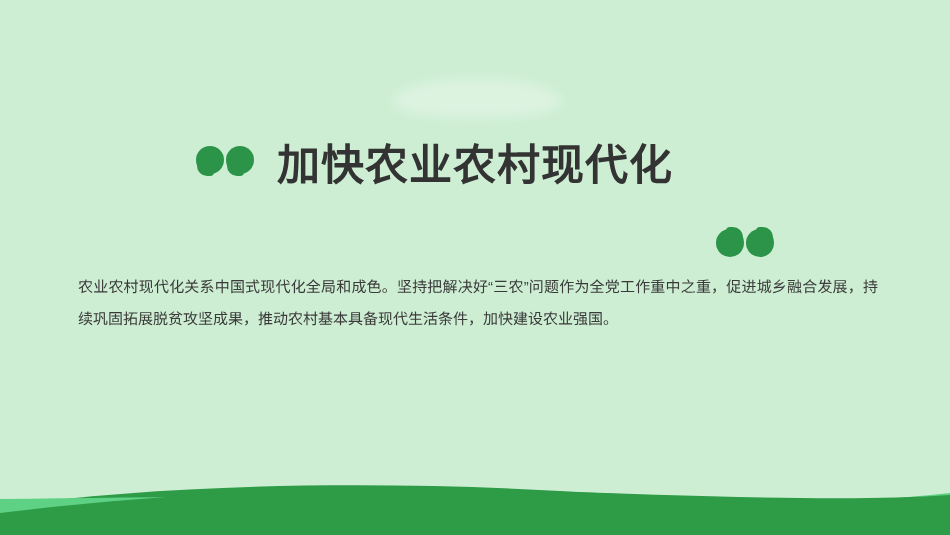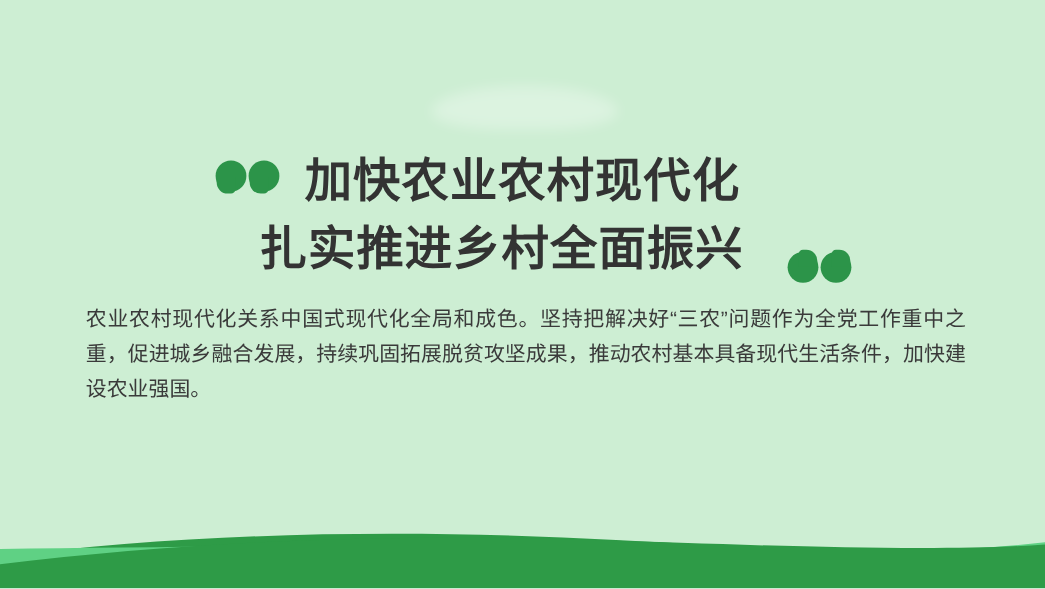--- a/index.html
+++ b/index.html
@@ -93,21 +93,21 @@
   .headline .line { display: block; }
   .headline .line-2 { padding-right: 38px; }
 
   
   .body-text {
     position: absolute;
     left: 78px;
     top: 256px;
     width: 800px;
     color: #3a3a3a;
-    font-size: 19px;
+    font-size: 15px;
     line-height: 32px;
     text-align: justify;
     text-justify: inter-ideograph;
   }
 
   
   .waves {
     position: absolute;
     left: 0;
     bottom: 0;
@@ -125,21 +125,20 @@
 
   <div class="headline-block">
 
     <div class="quote-mark quote-open">
       <span></span>
       <span></span>
     </div>
 
     <div class="headline">
       <span class="line line-1">加快农业农村现代化</span>
-      <span class="line line-2">扎实推进乡村全面振兴</span>
     </div>
 
     <div class="quote-mark quote-close">
       <span></span>
       <span></span>
     </div>
 
   </div>
 
   <p class="body-text">农业农村现代化关系中国式现代化全局和成色。坚持把解决好“三农”问题作为全党工作重中之重，促进城乡融合发展，持续巩固拓展脱贫攻坚成果，推动农村基本具备现代生活条件，加快建设农业强国。</p>

